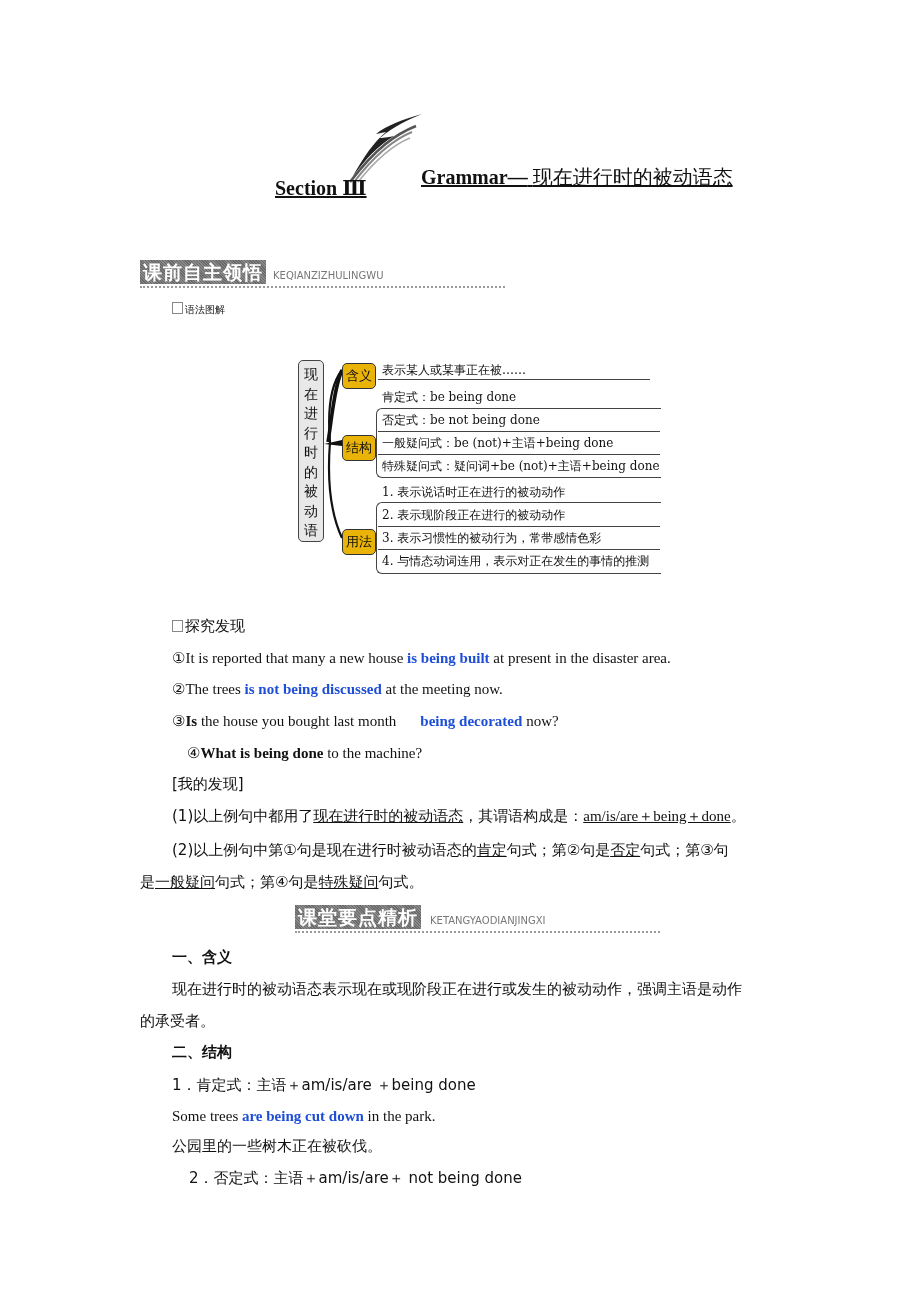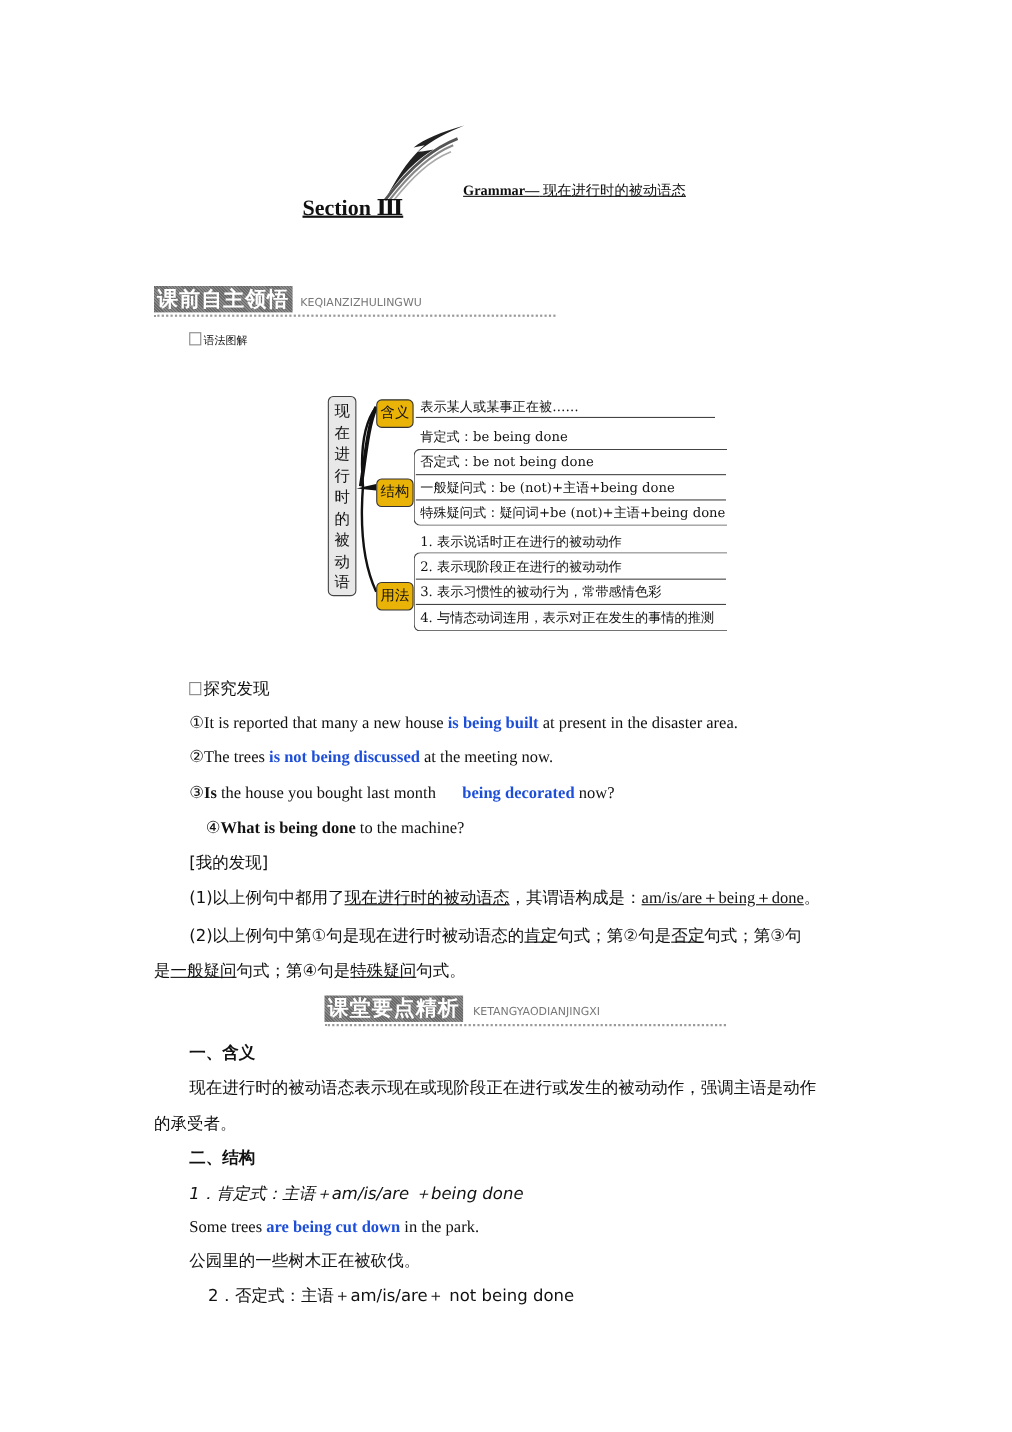--- a/index.html
+++ b/index.html
@@ -6,21 +6,21 @@
   body {
     width: 920px; height: 1302px; position: relative; overflow: hidden;
     font-family: "Liberation Serif", "DejaVu Serif", serif;
     color: #111; font-size: 15px;
   }
   .abs { position: absolute; }
 
   
   .title-row { top: 164px; left: 0; width: 920px; height: 24px; }
   .title-left { position: absolute; left: 275px; top: 0; font-weight: bold; font-size: 20px; text-decoration: underline; margin-top: 12px; }
-  .title-right { position: absolute; left: 421px; top: 0; font-size: 13px; text-decoration: underline; }
+  .title-right { position: absolute; left: 421px; top: 0; font-size: 20px; text-decoration: underline; }
   .title-right b { font-weight: bold; }
   .swoosh { position: absolute; left: 346px; top: 112px; width: 80px; height: 72px; }
 
   
   .banner { height: 28px; }
   .banner-box {
     position: absolute; left: 0; top: 0; height: 24px; padding: 0 3px;
     background: repeating-linear-gradient(45deg, #6a6a6a 0 1px, #8a8a8a 1px 2px);
     color: #fff; font-family: "DejaVu Sans", sans-serif; font-weight: bold; font-size: 19px;
     line-height: 24px; letter-spacing: 1px;
@@ -161,18 +161,18 @@
   <div class="banner-pinyin" style="left:135px;">KETANGYAODIANJINGXI</div>
   <div class="banner-dots" style="width:365px;"></div>
 </div>
 
 <div class="abs para cn bold" style="left:172px; top:947px;">一、含义</div>
 <div class="abs para cn" style="left:172px; top:979px; white-space:nowrap;">现在进行时的被动语态表示现在或现阶段正在进行或发生的被动动作，强调主语是动作</div>
 <div class="abs para cn" style="left:140px; top:1011px;">的承受者。</div>
 
 <div class="abs para cn bold" style="left:172px; top:1042px;">二、结构</div>
 
-<div class="abs para cn" style="left:172px; top:1075px; white-space:nowrap;font-style:italic;">1．肯定式：主语＋am/is/are ＋being done</div>
+<div class="abs para cn" style="left:172px; top:1075px; white-space:nowrap;">1．肯定式：主语＋am/is/are ＋being done</div>
 <div class="abs para" style="left:172px; top:1106px;">
   <span>Some trees </span><span class="red">are being cut down</span><span> in the park.</span>
 </div>
 <div class="abs para cn" style="left:172px; top:1136px;">公园里的一些树木正在被砍伐。</div>
 <div class="abs para cn" style="left:172px; top:1168px; white-space:nowrap;margin-left:17px;">2．否定式：主语＋am/is/are＋ not being done</div>
 
 </body></html>

